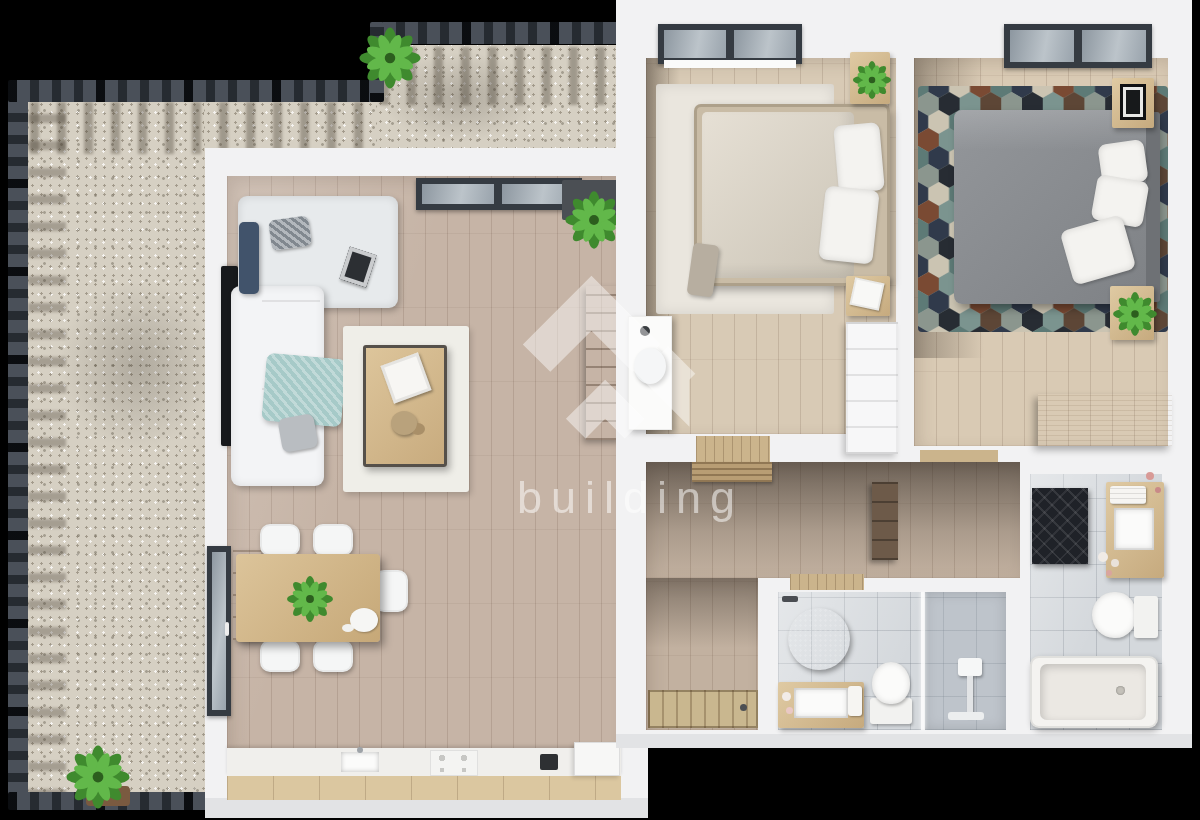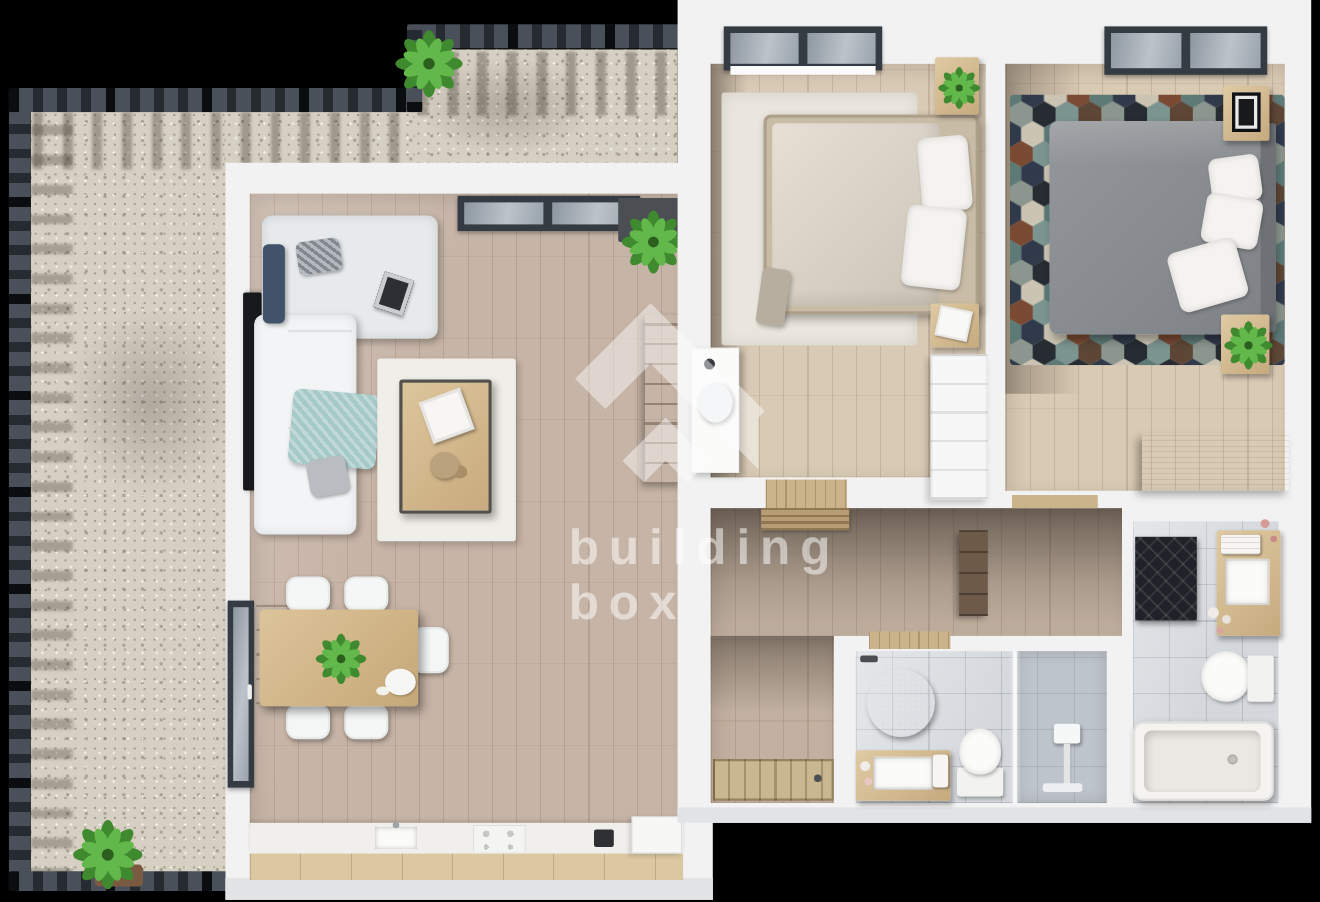--- a/index.html
+++ b/index.html
@@ -28,21 +28,21 @@
     repeating-linear-gradient(0deg,rgba(8,10,13,.9) 0 9px,transparent 9px 88px),
     repeating-linear-gradient(0deg,#262b31 0 9px,#4a5059 9px 22px);border-radius:2px;}
   .fsh-v{background:repeating-linear-gradient(90deg,rgba(70,62,50,.38) 0 9px,transparent 9px 27px);filter:blur(1.6px);}
   .fsh-h{background:repeating-linear-gradient(0deg,rgba(70,62,50,.34) 0 9px,transparent 9px 27px);filter:blur(1.6px);}
   .wood{background:linear-gradient(135deg,#dfcaa3,#c6aa7e);box-shadow:2px 3px 5px rgba(0,0,0,.3);border-radius:2px;}
   .pillow{background:#f4f3f0;border-radius:8px;box-shadow:inset 0 0 7px rgba(0,0,0,.14),1px 2px 3px rgba(0,0,0,.2);}
   .chair{background:#f5f6f6;border-radius:10px;box-shadow:inset 0 0 0 2px rgba(0,0,0,.05),1px 2px 4px rgba(0,0,0,.3);}
   .win{background:#353b42;box-shadow:0 2px 4px rgba(0,0,0,.35);}
   .pane{background:linear-gradient(100deg,#8d97a0,#bcc4ca 55%,#99a3ac);}
   .shadowblob{background:radial-gradient(closest-side,rgba(40,34,26,.22),rgba(40,34,26,0));}
-  .wm-text{color:rgba(255,255,255,.52);font-size:45px;letter-spacing:9px;font-weight:700;}
+  .wm-text{color:rgba(255,255,255,.52);font-size:45px;letter-spacing:9px;font-weight:400;}
 </style>
 </head>
 <body>
 
 <svg width="0" height="0" style="position:absolute">
   <defs>
     <g id="plantSym">
       <g fill="#3f8a2e">
         <ellipse cx="10" rx="11" ry="4.6"></ellipse>
         <ellipse cx="10" rx="11" ry="4.6" transform="rotate(45)"></ellipse>
@@ -267,16 +267,15 @@
   <div class="a" style="left:515px;top:260px;width:220px;height:330px">
     <svg width="196" height="206" viewBox="0 0 200 210" style="opacity:.45">
       <g fill="#ffffff">
         <polygon points="8,86 78,16 148,86 120,114 78,72 36,114"></polygon>
         <polygon points="96,40 178,122 178,170 96,88"></polygon>
         <polygon points="128,116 156,88 184,116 156,144"></polygon>
         <polygon points="52,162 92,122 132,162 112,182 92,162 72,182"></polygon>
       </g>
     </svg>
     <div class="wm-text" style="position:absolute;left:2px;top:212px">building</div>
-    <div class="wm-text" style="position:absolute;left:2px;top:262px">box</div>
   </div>
 
 </div>
 
 </body></html>

